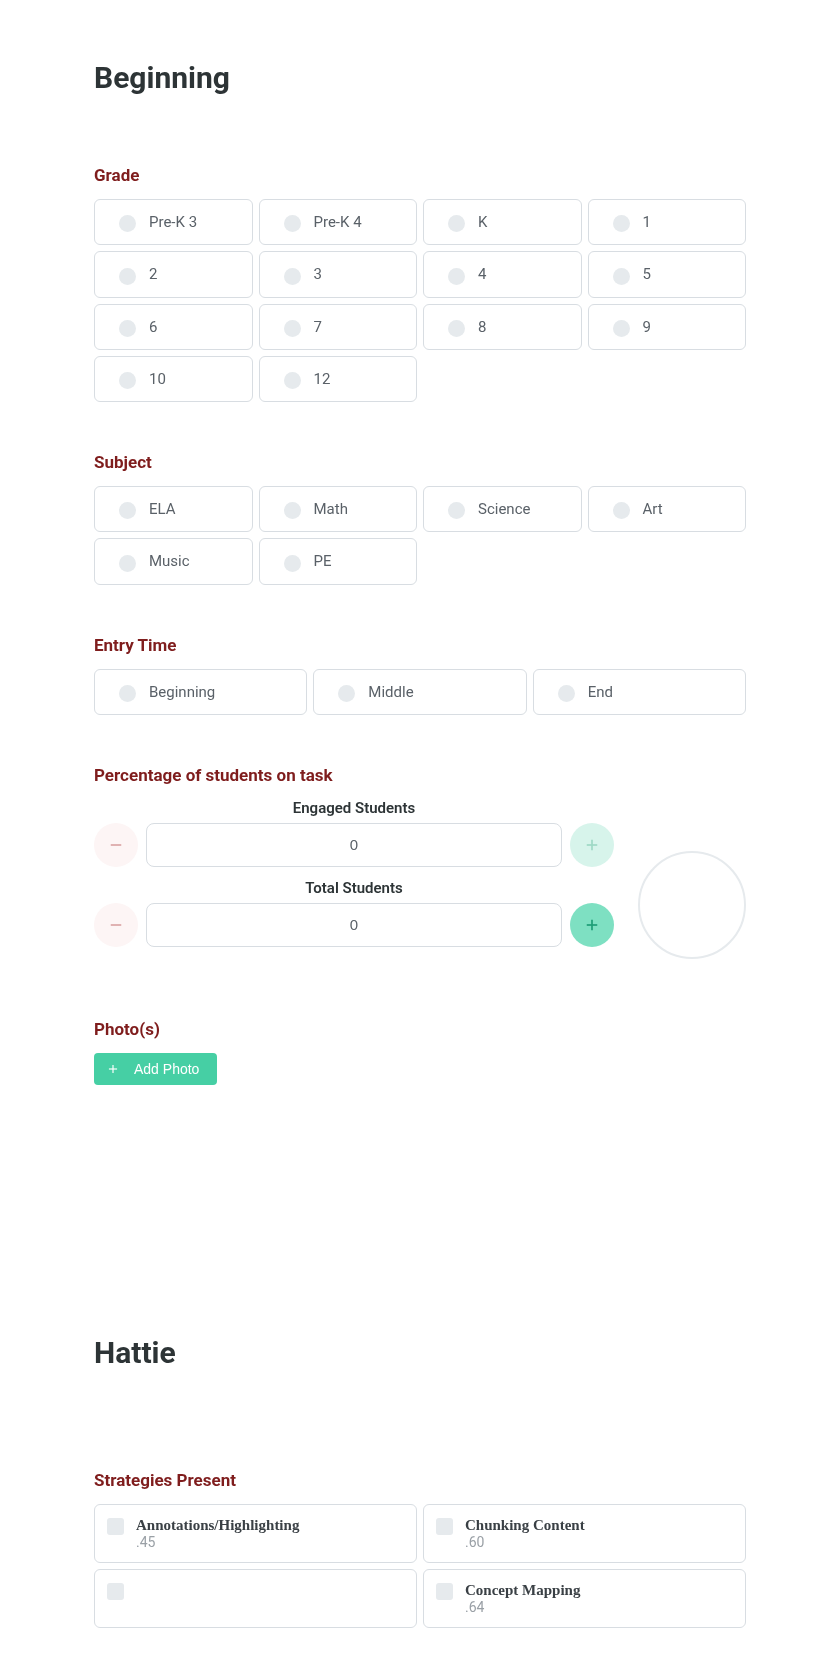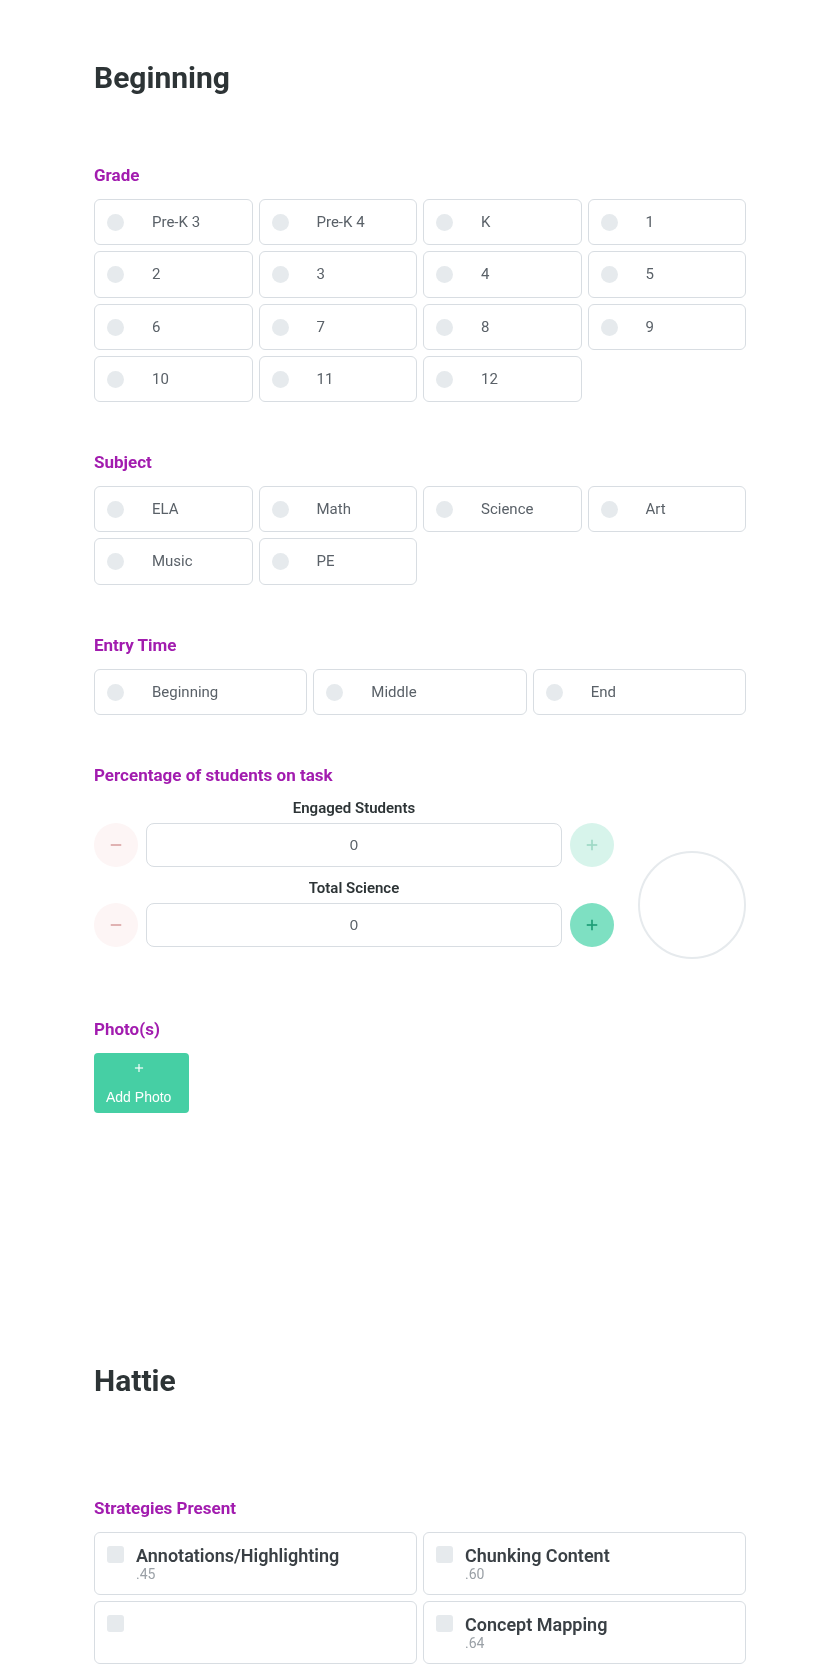--- a/index.html
+++ b/index.html
@@ -12,21 +12,21 @@
   }
   .page-title {
     font-size: 30px;
     font-weight: 700;
     color: #2d3436;
     margin-bottom: 70px;
   }
   .section-label {
     font-size: 17px;
     font-weight: 700;
-    color: #a21caf;
+    color: #7f1d1d;
     margin-bottom: 14px;
   }
   .grid4 {
     display: grid;
     grid-template-columns: repeat(4, 1fr);
     gap: 6px;
     margin-bottom: 50px;
   }
   .grid3 {
     display: grid;
@@ -35,24 +35,24 @@
     margin-bottom: 50px;
   }
   .grid2 {
     display: grid;
     grid-template-columns: repeat(2, 1fr);
     gap: 6px;
   }
   .option {
     border: 1px solid #d8dde2;
     border-radius: 6px;
-    padding: 12px 12px;
-    display: flex;
-    align-items: center;
-    gap: 28px;
+    padding: 12px 24px;
+    display: flex;
+    align-items: flex-end;
+    gap: 13px;
     background: #fff;
     cursor: pointer;
     min-height: 46px;
   }
   .option .radio {
     width: 17px;
     height: 17px;
     border-radius: 50%;
     background: #e6eaed;
     flex-shrink: 0;
@@ -128,21 +128,20 @@
     color: #fff;
     border: none;
     border-radius: 4px;
     padding: 8px 18px 8px 12px;
     font-size: 14px;
     display: inline-flex;
     align-items: center;
     gap: 14px;
     cursor: pointer;
     margin-bottom: 250px;
-    flex-direction: column;
   }
   .add-photo-btn svg { width: 14px; height: 14px; }
   .add-photo-btn svg line { stroke: #fff; stroke-width: 2; }
 
   
   .hattie-title {
     font-size: 30px;
     font-weight: 700;
     color: #2d3436;
     margin-bottom: 100px;
@@ -159,21 +158,21 @@
   }
   .strategy .check {
     width: 17px;
     height: 17px;
     border-radius: 3px;
     background: #e6eaed;
     flex-shrink: 0;
     margin-top: 1px;
   }
   .strategy .txtwrap { display: flex; flex-direction: column; }
-  .strategy .lbl { font-size: 18px; font-weight: 600; color: #3a4045; }
+  .strategy .lbl { font-size: 15px; font-weight: 600; color: #3a4045; font-family: Liberation Serif, serif; }
   .strategy .sub { font-size: 14px; color: #9aa0a6; margin-top: 0; }
 </style>
 </head>
 <body>
 
 
 
 
 <h1 class="page-title">Beginning</h1>
 
@@ -224,24 +223,20 @@
       <span class="radio"></span>
       <span class="lbl">8</span>
     </div>
   <div class="option">
       <span class="radio"></span>
       <span class="lbl">9</span>
     </div>
   <div class="option">
       <span class="radio"></span>
       <span class="lbl">10</span>
-    </div>
-  <div class="option">
-      <span class="radio"></span>
-      <span class="lbl">11</span>
     </div>
   <div class="option">
       <span class="radio"></span>
       <span class="lbl">12</span>
     </div>
 </div>
 
 
 <div class="section-label">Subject</div>
 <div class="grid4">
@@ -303,21 +298,21 @@
         <input class="num-input" value="0" style="">
         <button class="circle-btn btn-plus-faded">
           <svg viewBox="0 0 24 24">
               <line x1="5" y1="12" x2="19" y2="12"></line>
               <line x1="12" y1="5" x2="12" y2="19"></line>
             </svg>
         </button>
       </div>
     </div>
     <div class="stepper-block">
-      <div class="stepper-label">Total Science</div>
+      <div class="stepper-label">Total Students</div>
       <div class="stepper-row">
         <button class="circle-btn btn-minus-faded">
           <svg viewBox="0 0 24 24">
               <line x1="5" y1="12" x2="19" y2="12"></line>
             </svg>
         </button>
         <input class="num-input" value="0" style="">
         <button class="circle-btn btn-plus">
           <svg viewBox="0 0 24 24">
               <line x1="5" y1="12" x2="19" y2="12"></line>

